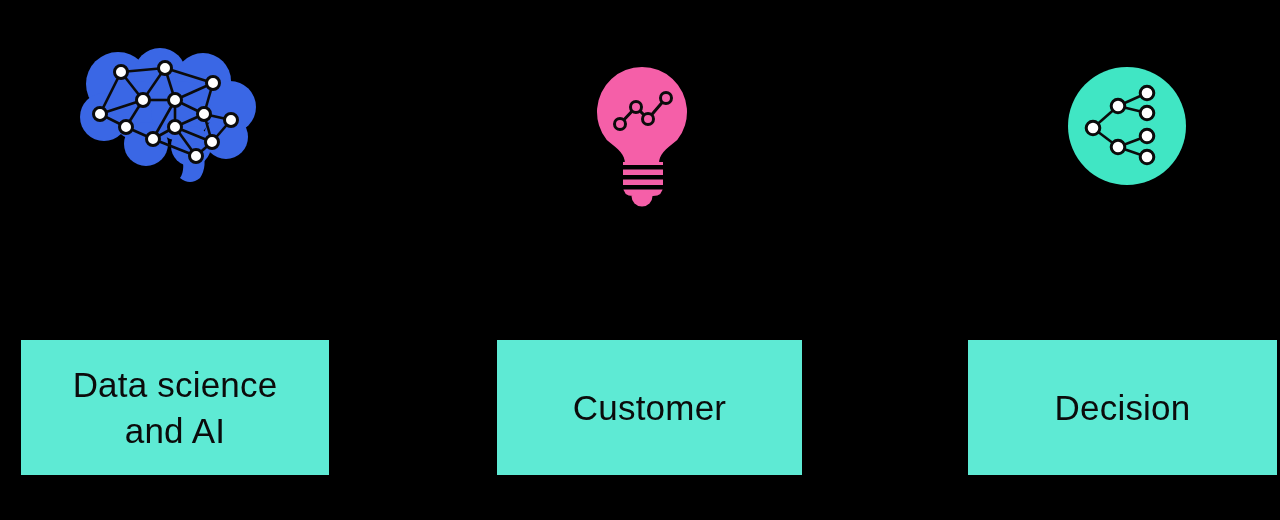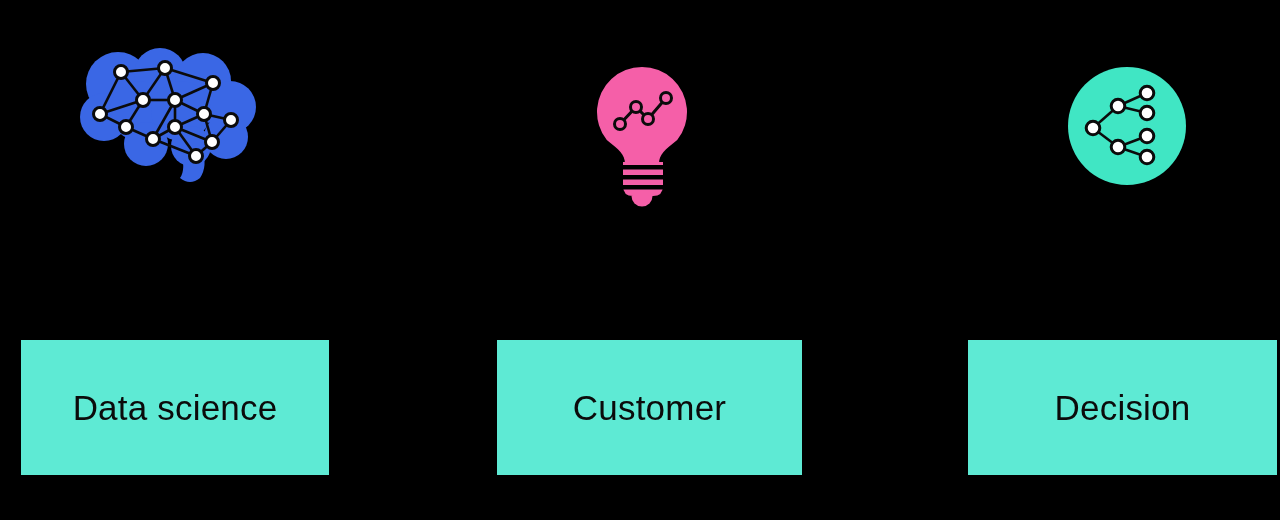--- a/index.html
+++ b/index.html
@@ -147,20 +147,21 @@
       <circle class="tree-node" cx="53" cy="85" r="6.8"></circle>
       <circle class="tree-node" cx="82" cy="31" r="6.8"></circle>
       <circle class="tree-node" cx="82" cy="51" r="6.8"></circle>
       <circle class="tree-node" cx="82" cy="74" r="6.8"></circle>
       <circle class="tree-node" cx="82" cy="95" r="6.8"></circle>
     </g>
   </svg>
 
   <div id="box-0" class="label-box">
     <span class="label-line">Data science</span>
+    <span class="label-line">and AI</span>
   </div>
 
   <div id="box-1" class="label-box">
     <span class="label-line">Customer</span>
   </div>
 
   <div id="box-2" class="label-box">
     <span class="label-line">Decision</span>
   </div>
 

